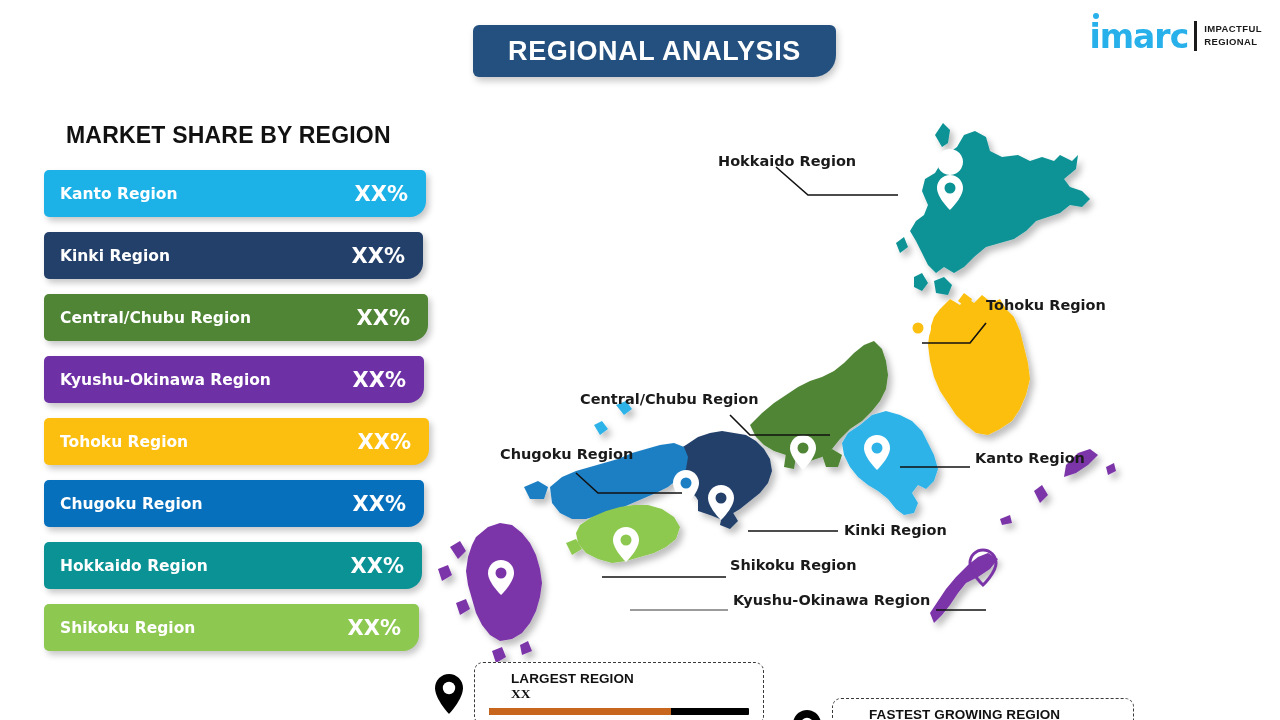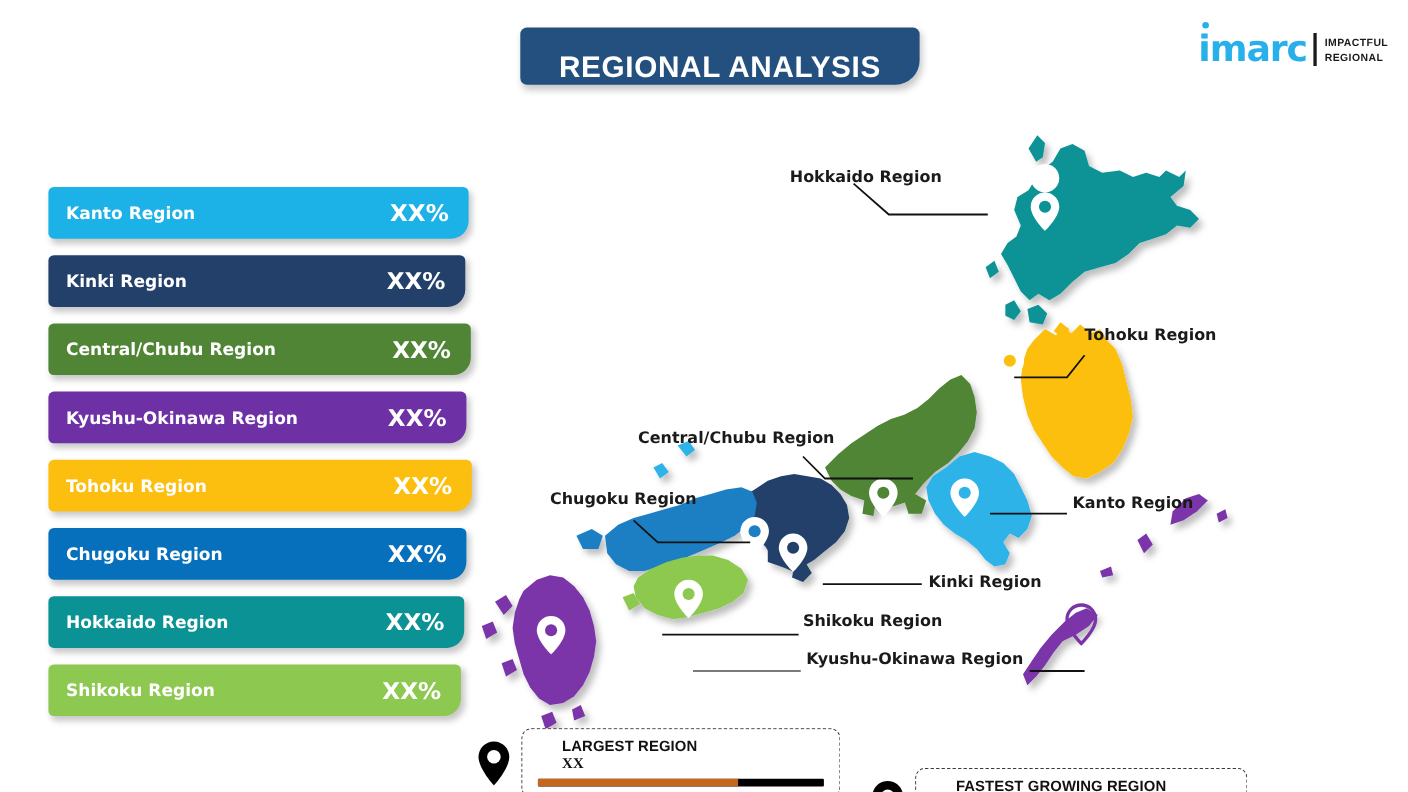--- a/index.html
+++ b/index.html
@@ -17,33 +17,33 @@
     background: #ffffff;
   }
 
   
   #title-pill {
     position: absolute;
     left: 473px; top: 25px;
     width: 363px; height: 52px;
     background: #23507E;
     border-radius: 6px 6px 22px 6px;
-    display: flex; align-items: flex-end; justify-content: center;
+    display: flex; align-items: center; justify-content: center;
     box-shadow: 2px 4px 7px rgba(0,0,0,0.22);
   }
   #title-pill .t {
     color: #ffffff;
     font-size: 27px;
     font-weight: bold;
     letter-spacing: 0.6px;
     font-family: "Liberation Sans", sans-serif;
   }
 
   
-  #logo { position: absolute; right: 18px; top: 12px; height: 48px; display: flex; align-items: flex-end; }
+  #logo { position: absolute; right: 18px; top: 12px; height: 48px; display: flex; align-items: center; }
   #logo .wordmark {
     position: relative;
     font-family: "DejaVu Sans", sans-serif;
     font-size: 33px; font-weight: bold;
     color: #27B0EA; letter-spacing: -1px; line-height: 1;
   }
   #logo .dot {
     position: absolute; left: 4px; top: -7px;
     width: 6px; height: 6px; border-radius: 50%; background: #27B0EA;
   }
@@ -136,20 +136,21 @@
       <span class="dot"></span>
       <span>imarc</span>
     </span>
     <span class="divider"></span>
     <span class="tagline">
       <span>IMPACTFUL</span><br>
       <span>REGIONAL</span>
     </span>
   </div>
 
+  <div id="left-heading">MARKET SHARE BY REGION</div>
 
   <div id="bars">
     <div class="bar" style="width:382px;background:#1CB2E8;">
       <span class="label">Kanto  Region</span>
       <span class="pct">XX%</span>
     </div>
     <div class="bar" style="width:379px;background:#23406B;">
       <span class="label">Kinki  Region</span>
       <span class="pct">XX%</span>
     </div>

